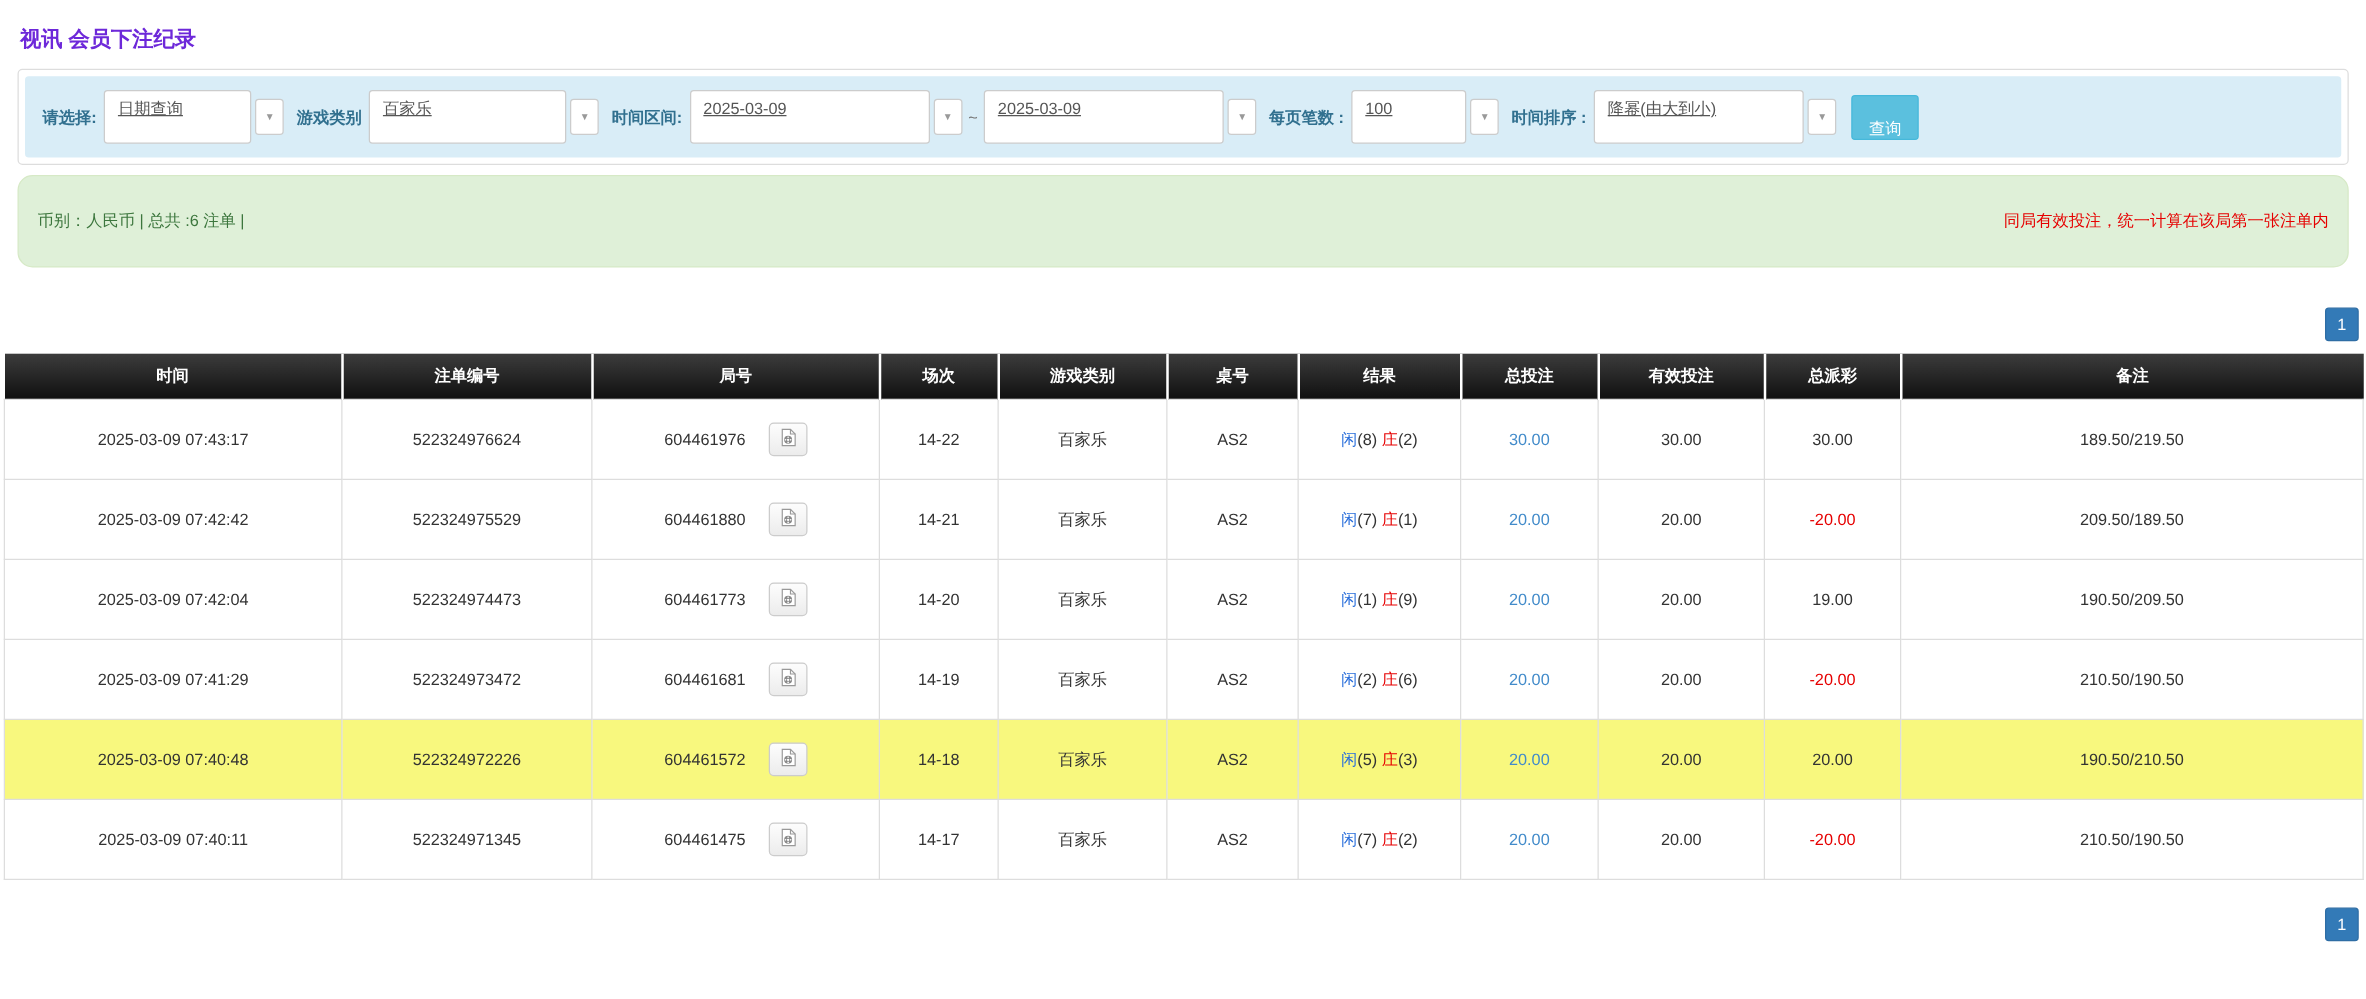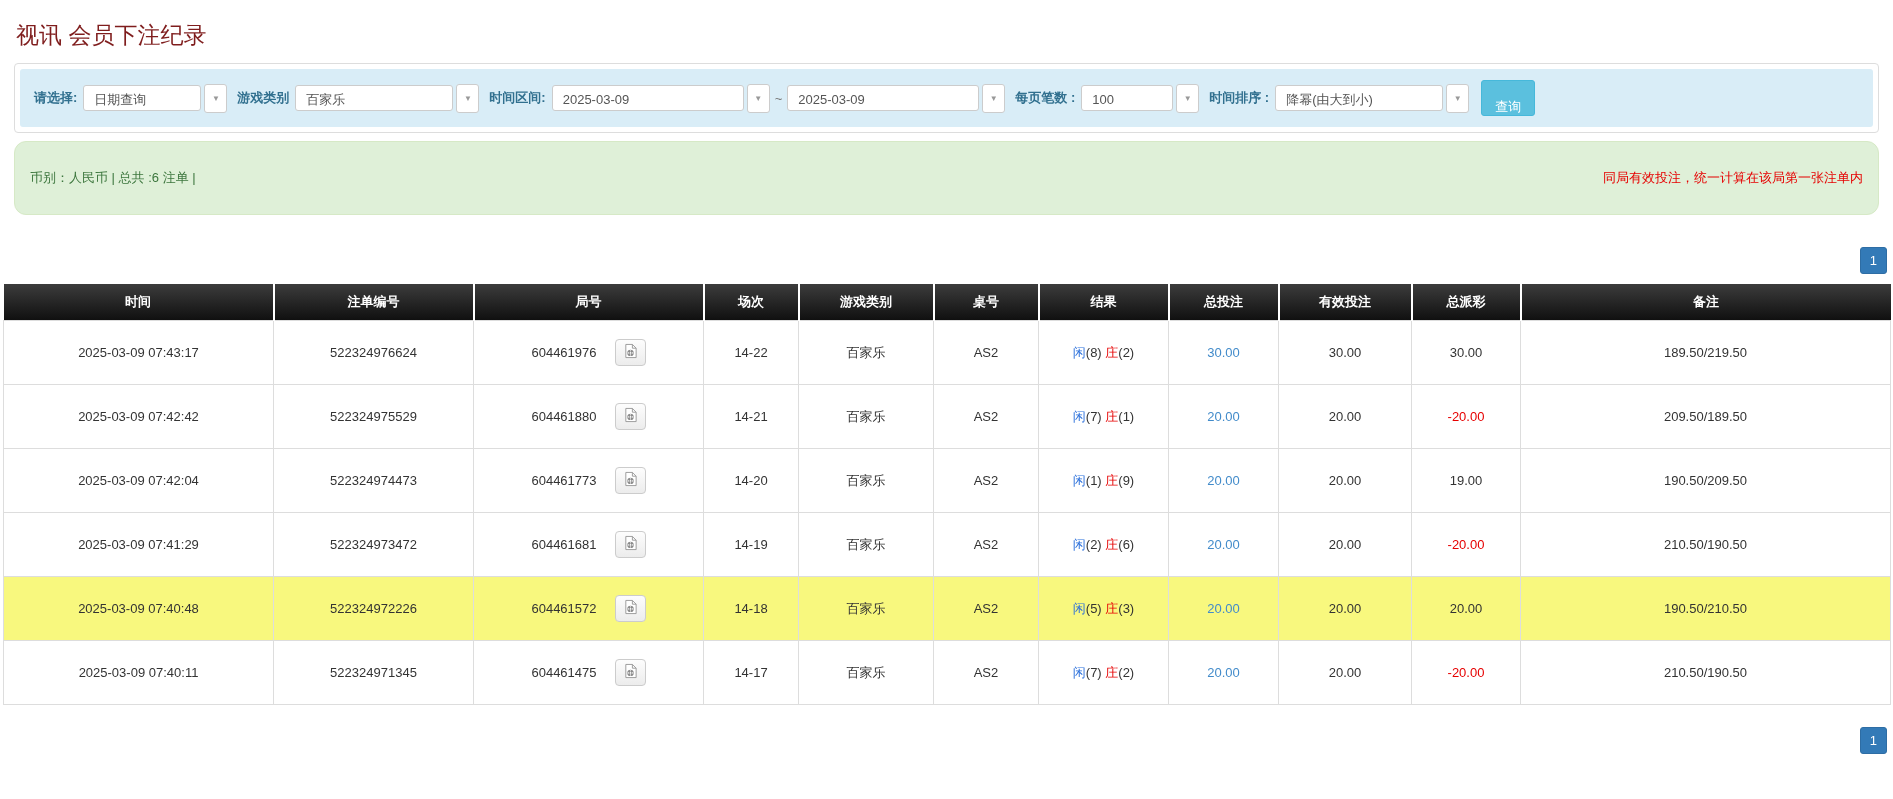--- a/index.html
+++ b/index.html
@@ -2,29 +2,29 @@
 <html><head>
 <meta charset="utf-8">
 <style>
   * { box-sizing: border-box; }
   html,body { margin:0; padding:0; background:#fff; }
   body {
     width:1893px; height:799px;
     font-family:"Liberation Sans","DejaVu Sans",sans-serif;
     font-size:13px; color:#333;
   }
-  .page-title { font-size:23px; font-weight:400; color:#7f1d1d; margin:20px 0 12px 16px; }
+  .page-title { font-size:17px; font-weight:700; color:#6d28d9; margin:20px 0 12px 16px; }
 
   
   .filter-panel { margin:0 14px; border:1px solid #ddd; border-radius:4px; background:#fff; padding:5px; }
   .filter-bar { background:#d9edf7; border-radius:3px; padding:11px 10px; display:flex; align-items:center; }
   .flabel { color:#31708f; font-weight:700; white-space:nowrap; margin:0 6px 0 10px; }
   .flabel:first-child { margin-left:4px; }
   .sel { display:flex; align-items:center; }
-  .sel .box { background:#fff; border:1px solid #ccc; border-radius:3px; height:26px; line-height:27px; padding:0 10px; color:#555; white-space:nowrap; overflow:hidden; }
+  .sel .box { background:#fff; border:1px solid #ccc; border-radius:3px; height:43px; line-height:27px; padding:0 10px; color:#555; white-space:nowrap; overflow:hidden;text-decoration:underline; }
   .sel .caret-btn { width:23px; height:29px; margin-left:3px; background:#fff; border:1px solid #ccc; border-radius:3px; display:flex; align-items:center; justify-content:center; color:#999; font-size:8px; cursor:pointer; }
   .w1 .box { width:118px; } .w2 .box { width:158px; } .w3 .box { width:192px; }
   .w4 .box { width:92px; }  .w5 .box { width:168px; }
   .tilde { color:#777; margin:0 5px; }
   .search-btn { margin-left:12px; height:30px; padding:17px 13px; background:#5bc0de; border:1px solid #46b8da; border-radius:3px; color:#fff; font-size:13px; cursor:pointer; font-family:inherit; }
 
   
   .info-bar { margin:8px 14px 0; background:#dff0d8; border:1px solid #d6e9c6; border-radius:12px; padding:27px 15px; display:flex; justify-content:space-between; align-items:center; }
   .info-left { color:#3c763d; }
   .info-right { color:#e60000; }

